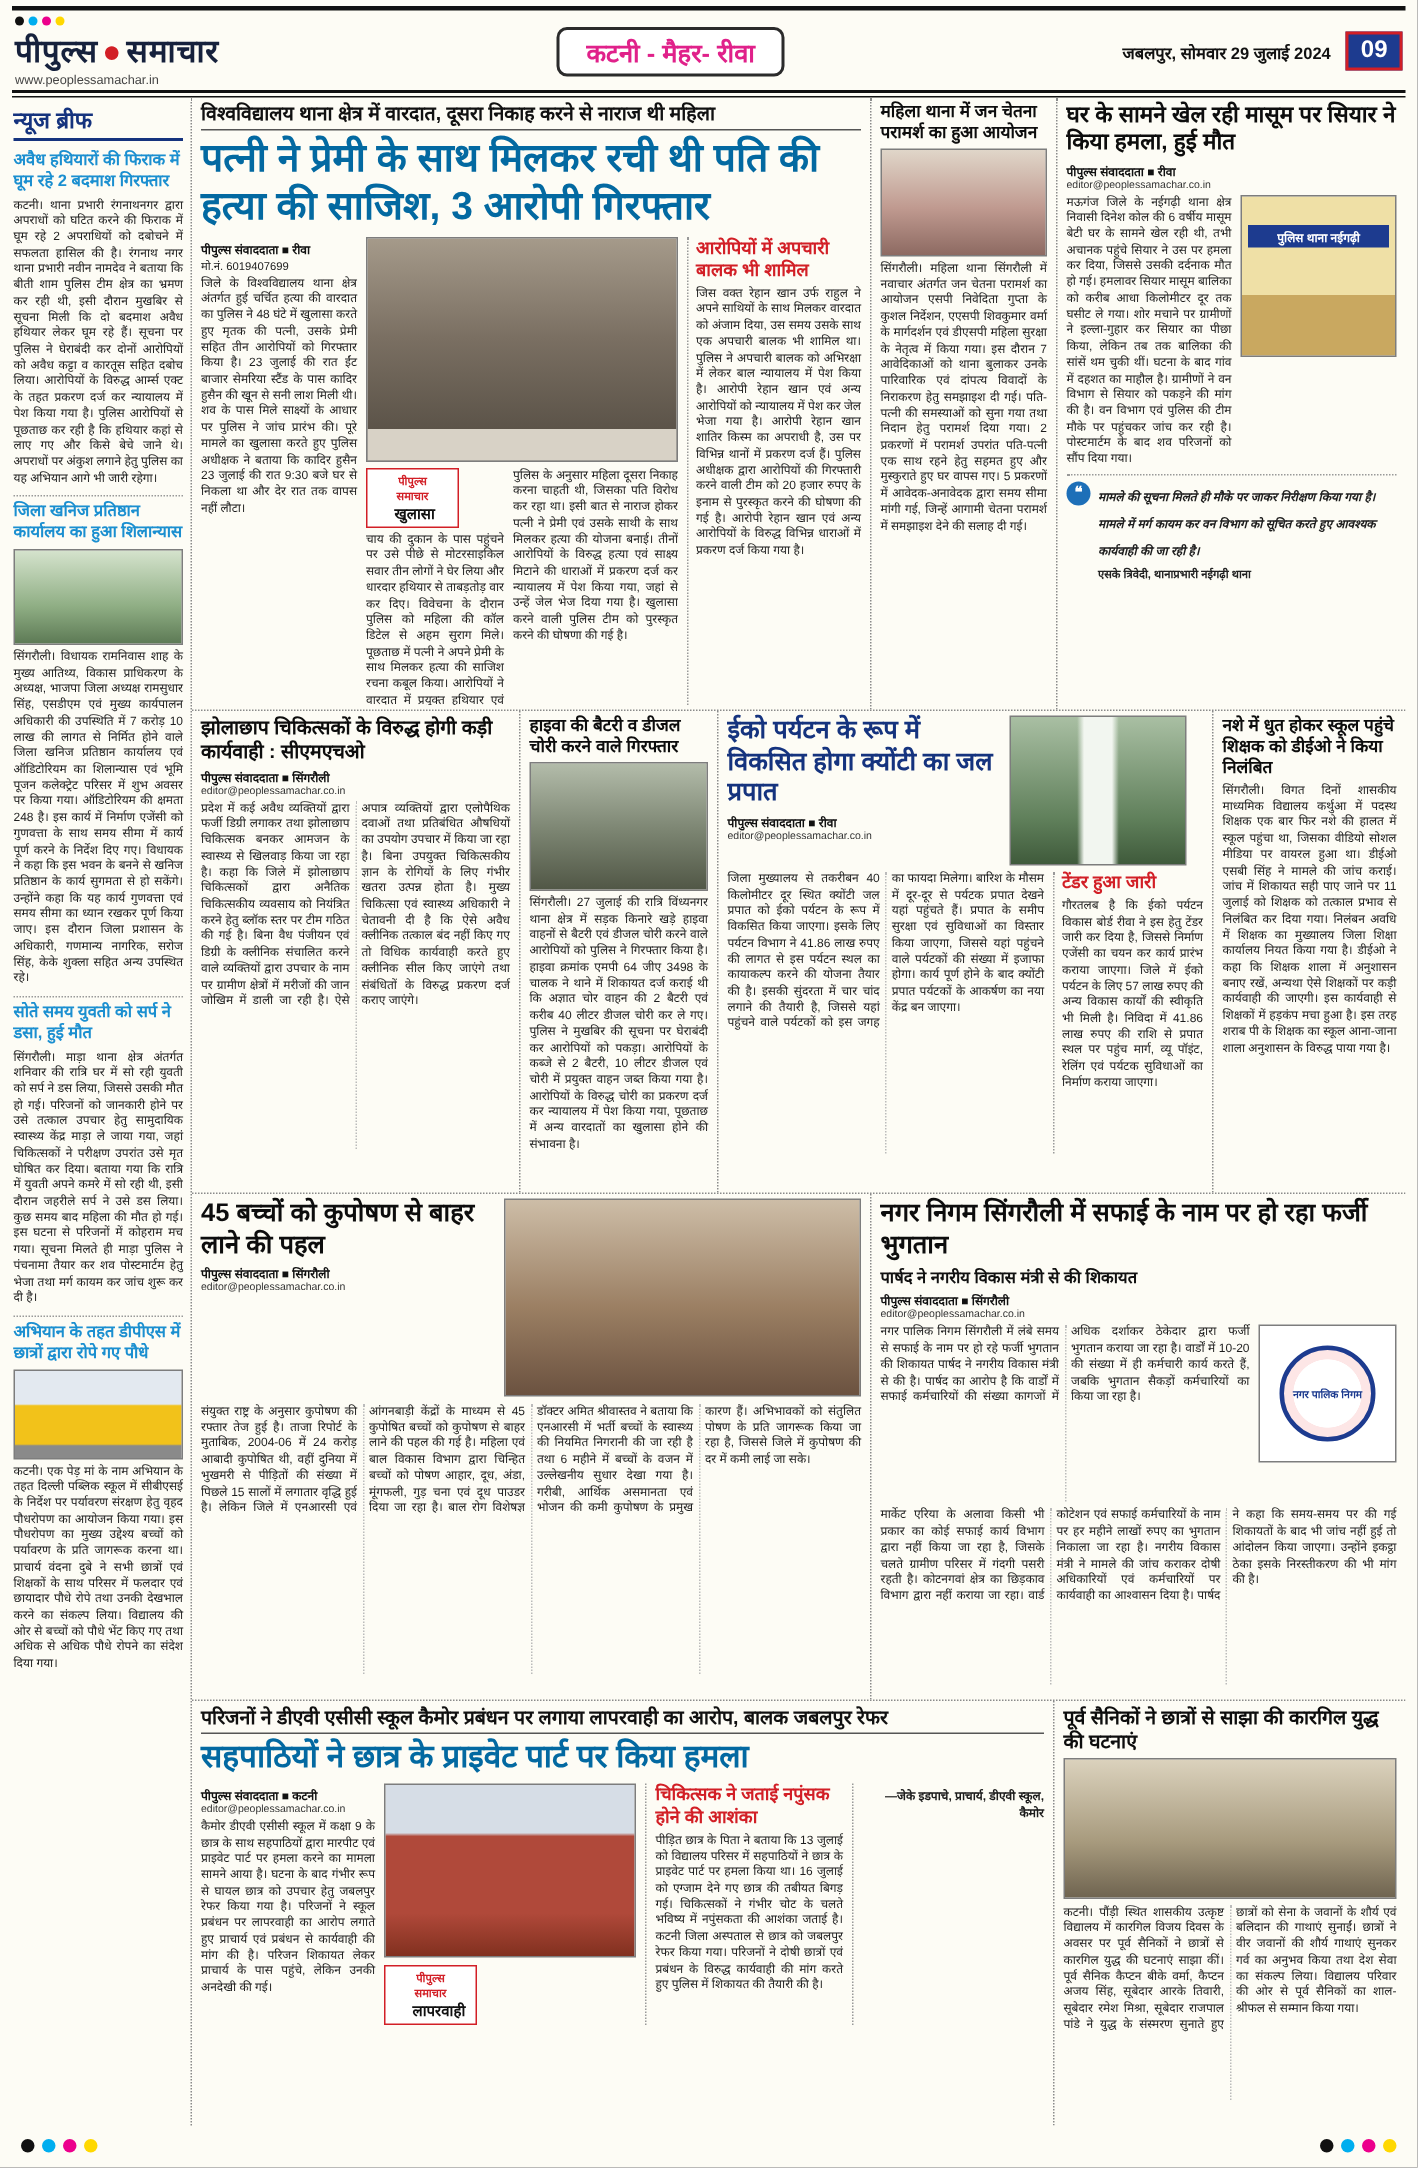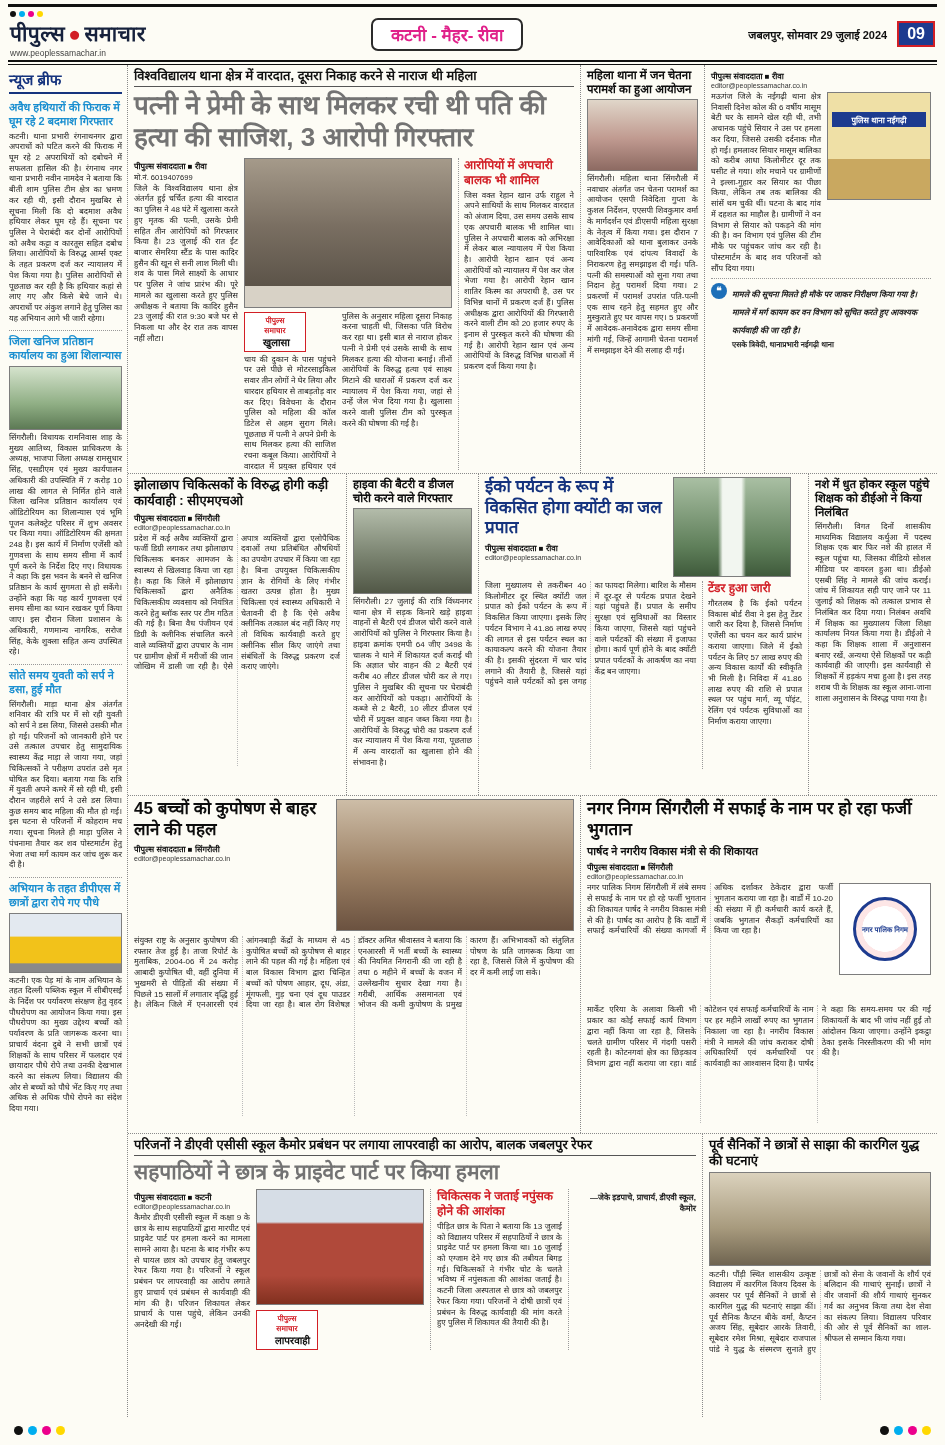--- a/index.html
+++ b/index.html
@@ -35,21 +35,21 @@
   aside.briefs { width:120px; flex:none; border-right:1px dotted #8a8a8a; padding:3px 5px 0 1px; overflow:hidden; }
   main.mainarea { flex:1; display:flex; flex-direction:column; overflow:hidden; }
   .row { display:flex; overflow:hidden; }
   .row + .row { border-top:1px dotted #8a8a8a; }
   .row1{height:408px}.row2{height:322px}.row3{height:338px}.row4{flex:1}
   .article { padding:3px 6px 4px 6px; overflow:hidden; position:relative; }
   .article + .article { border-left:1px dotted #8a8a8a; }
 
   
   .kicker { font-size:13px; font-weight:bold; color:#111; line-height:1.25; padding-bottom:2px; border-bottom:1px solid #555; margin-bottom:3px; }
-  .h1 { font-size:26px; font-weight:bold; line-height:1.22; color:#737373; margin:2px 0 4px; }
+  .h1 { font-size:26px; font-weight:bold; line-height:1.22; color:#0369a1; margin:2px 0 4px; }
   .h1.small { font-size:21px; }
   .h2 { font-size:15px; font-weight:bold; line-height:1.22; color:#0d0d0d; margin-bottom:3px; }
   .h2.md { font-size:13px; }
   .h2.sm { font-size:11.5px; }
   .h2.navy { color:#15337e; font-size:17px; }
   .h3red { color:#d21f26; font-size:12px; font-weight:bold; line-height:1.25; margin-bottom:3px; }
   .subhead-black { font-size:11px; font-weight:bold; color:#111; margin:1px 0 3px; }
   .byline { font-size:8px; font-weight:bold; color:#111; margin:2px 0 1px; }
   .phone { font-size:7.5px; color:#222; margin-bottom:2px; }
   .email { font-size:7px; color:#333; margin-bottom:3px; }
@@ -194,20 +194,21 @@
           </div>
         </article>
 
         <article class="article" style="width:124px; flex:none;">
           <div class="h2 sm">महिला थाना में जन चेतना परामर्श का हुआ आयोजन</div>
           <div class="photo ph-counsel" style="height:72px; margin:2px 0 3px;"></div>
           <div class="body">सिंगरौली। महिला थाना सिंगरौली में नवाचार अंतर्गत जन चेतना परामर्श का आयोजन एसपी निवेदिता गुप्ता के कुशल निर्देशन, एएसपी शिवकुमार वर्मा के मार्गदर्शन एवं डीएसपी महिला सुरक्षा के नेतृत्व में किया गया। इस दौरान 7 आवेदिकाओं को थाना बुलाकर उनके पारिवारिक एवं दांपत्य विवादों के निराकरण हेतु समझाइश दी गई। पति-पत्नी की समस्याओं को सुना गया तथा निदान हेतु परामर्श दिया गया। 2 प्रकरणों में परामर्श उपरांत पति-पत्नी एक साथ रहने हेतु सहमत हुए और मुस्कुराते हुए घर वापस गए। 5 प्रकरणों में आवेदक-अनावेदक द्वारा समय सीमा मांगी गई, जिन्हें आगामी चेतना परामर्श में समझाइश देने की सलाह दी गई।</div>
         </article>
 
         <article class="article grow">
+          <div class="h2">घर के सामने खेल रही मासूम पर सियार ने किया हमला, हुई मौत</div>
           <div class="byline">पीपुल्स संवाददाता ■ रीवा</div>
           <div class="email">editor@peoplessamachar.co.in</div>
           <div class="flexrow">
             <div class="body grow">मऊगंज जिले के नईगढ़ी थाना क्षेत्र निवासी दिनेश कोल की 6 वर्षीय मासूम बेटी घर के सामने खेल रही थी, तभी अचानक पहुंचे सियार ने उस पर हमला कर दिया, जिससे उसकी दर्दनाक मौत हो गई। हमलावर सियार मासूम बालिका को करीब आधा किलोमीटर दूर तक घसीट ले गया। शोर मचाने पर ग्रामीणों ने इल्ला-गुहार कर सियार का पीछा किया, लेकिन तब तक बालिका की सांसें थम चुकी थीं। घटना के बाद गांव में दहशत का माहौल है। ग्रामीणों ने वन विभाग से सियार को पकड़ने की मांग की है। वन विभाग एवं पुलिस की टीम मौके पर पहुंचकर जांच कर रही है। पोस्टमार्टम के बाद शव परिजनों को सौंप दिया गया।</div>
             <div class="photo ph-jackal" style="width:104px; height:108px;">
               <div class="ph-sign">पुलिस थाना नईगढ़ी</div>
             </div>
           </div>
           <div class="quote">
             <div class="qicon">❝</div>

